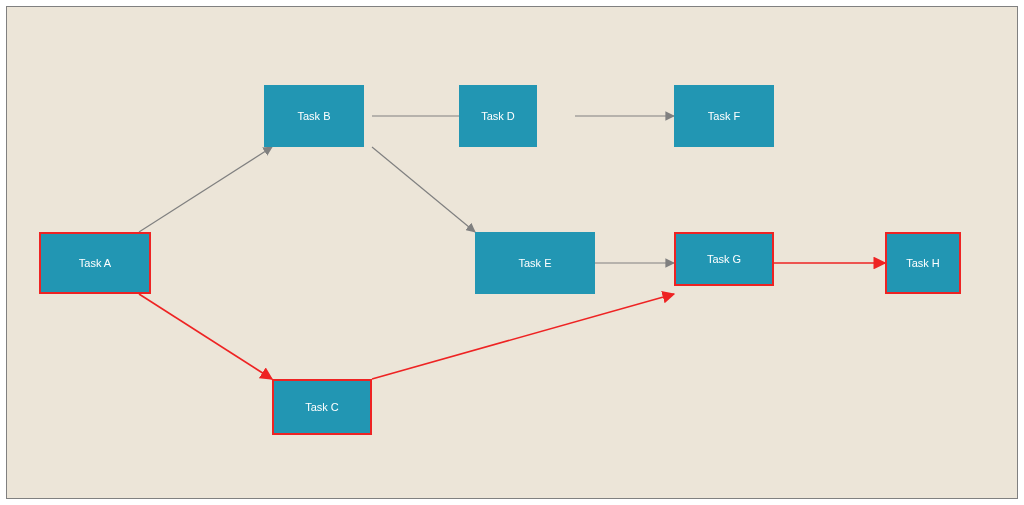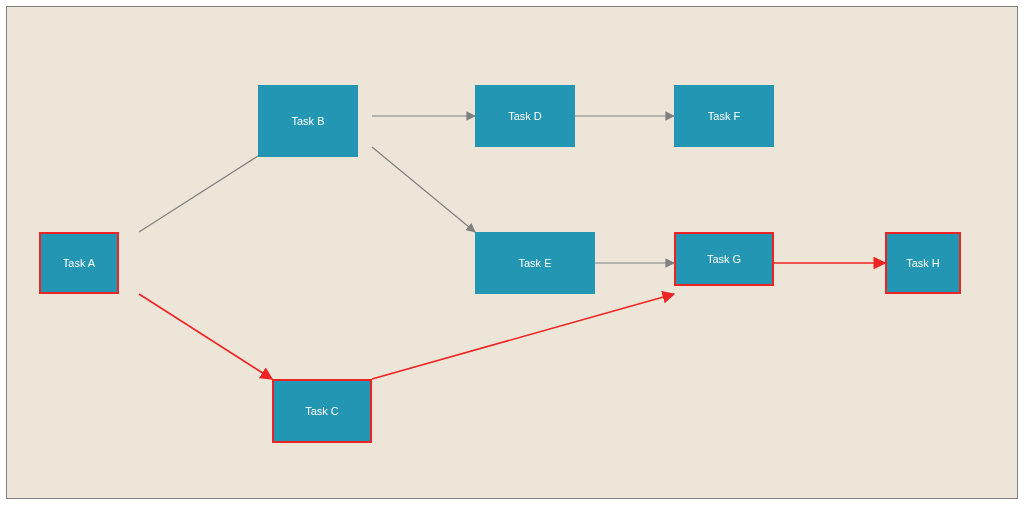--- a/index.html
+++ b/index.html
@@ -30,33 +30,33 @@
         <line x1="132" y1="287" x2="265" y2="372" stroke="#ee2323" stroke-width="1.6" marker-end="url(#ah-c)"></line>
         <line x1="365" y1="109" x2="468" y2="109" stroke="#808080" stroke-width="1.2" marker-end="url(#ah-n)"></line>
         <line x1="365" y1="140" x2="468" y2="225" stroke="#808080" stroke-width="1.2" marker-end="url(#ah-n)"></line>
         <line x1="568" y1="109" x2="667" y2="109" stroke="#808080" stroke-width="1.2" marker-end="url(#ah-n)"></line>
         <line x1="568" y1="256" x2="667" y2="256" stroke="#808080" stroke-width="1.2" marker-end="url(#ah-n)"></line>
         <line x1="365" y1="372" x2="667" y2="287" stroke="#ee2323" stroke-width="1.6" marker-end="url(#ah-c)"></line>
         <line x1="767" y1="256" x2="878" y2="256" stroke="#ee2323" stroke-width="1.6" marker-end="url(#ah-c)"></line>
       </g>
   </svg>
 
-  <div class="node n-crit" style="left:32px;top:225px;width:80px;height:62px">
+  <div class="node n-crit" style="left:32px;top:225px;width:112px;height:62px">
     <span>Task A</span>
     </div>
 
-  <div class="node n-norm" style="left:251px;top:78px;width:100px;height:72px">
+  <div class="node n-norm" style="left:257px;top:78px;width:100px;height:62px">
     <span>Task B</span>
     </div>
 
-  <div class="node n-crit" style="left:265px;top:372px;width:100px;height:64px">
+  <div class="node n-crit" style="left:265px;top:372px;width:100px;height:56px">
     <span>Task C</span>
     </div>
 
-  <div class="node n-norm" style="left:468px;top:78px;width:100px;height:62px">
+  <div class="node n-norm" style="left:452px;top:78px;width:78px;height:62px">
     <span>Task D</span>
     </div>
 
   <div class="node n-norm" style="left:468px;top:225px;width:120px;height:62px">
     <span>Task E</span>
     </div>
 
   <div class="node n-norm" style="left:667px;top:78px;width:100px;height:62px">
     <span>Task F</span>
     </div>

